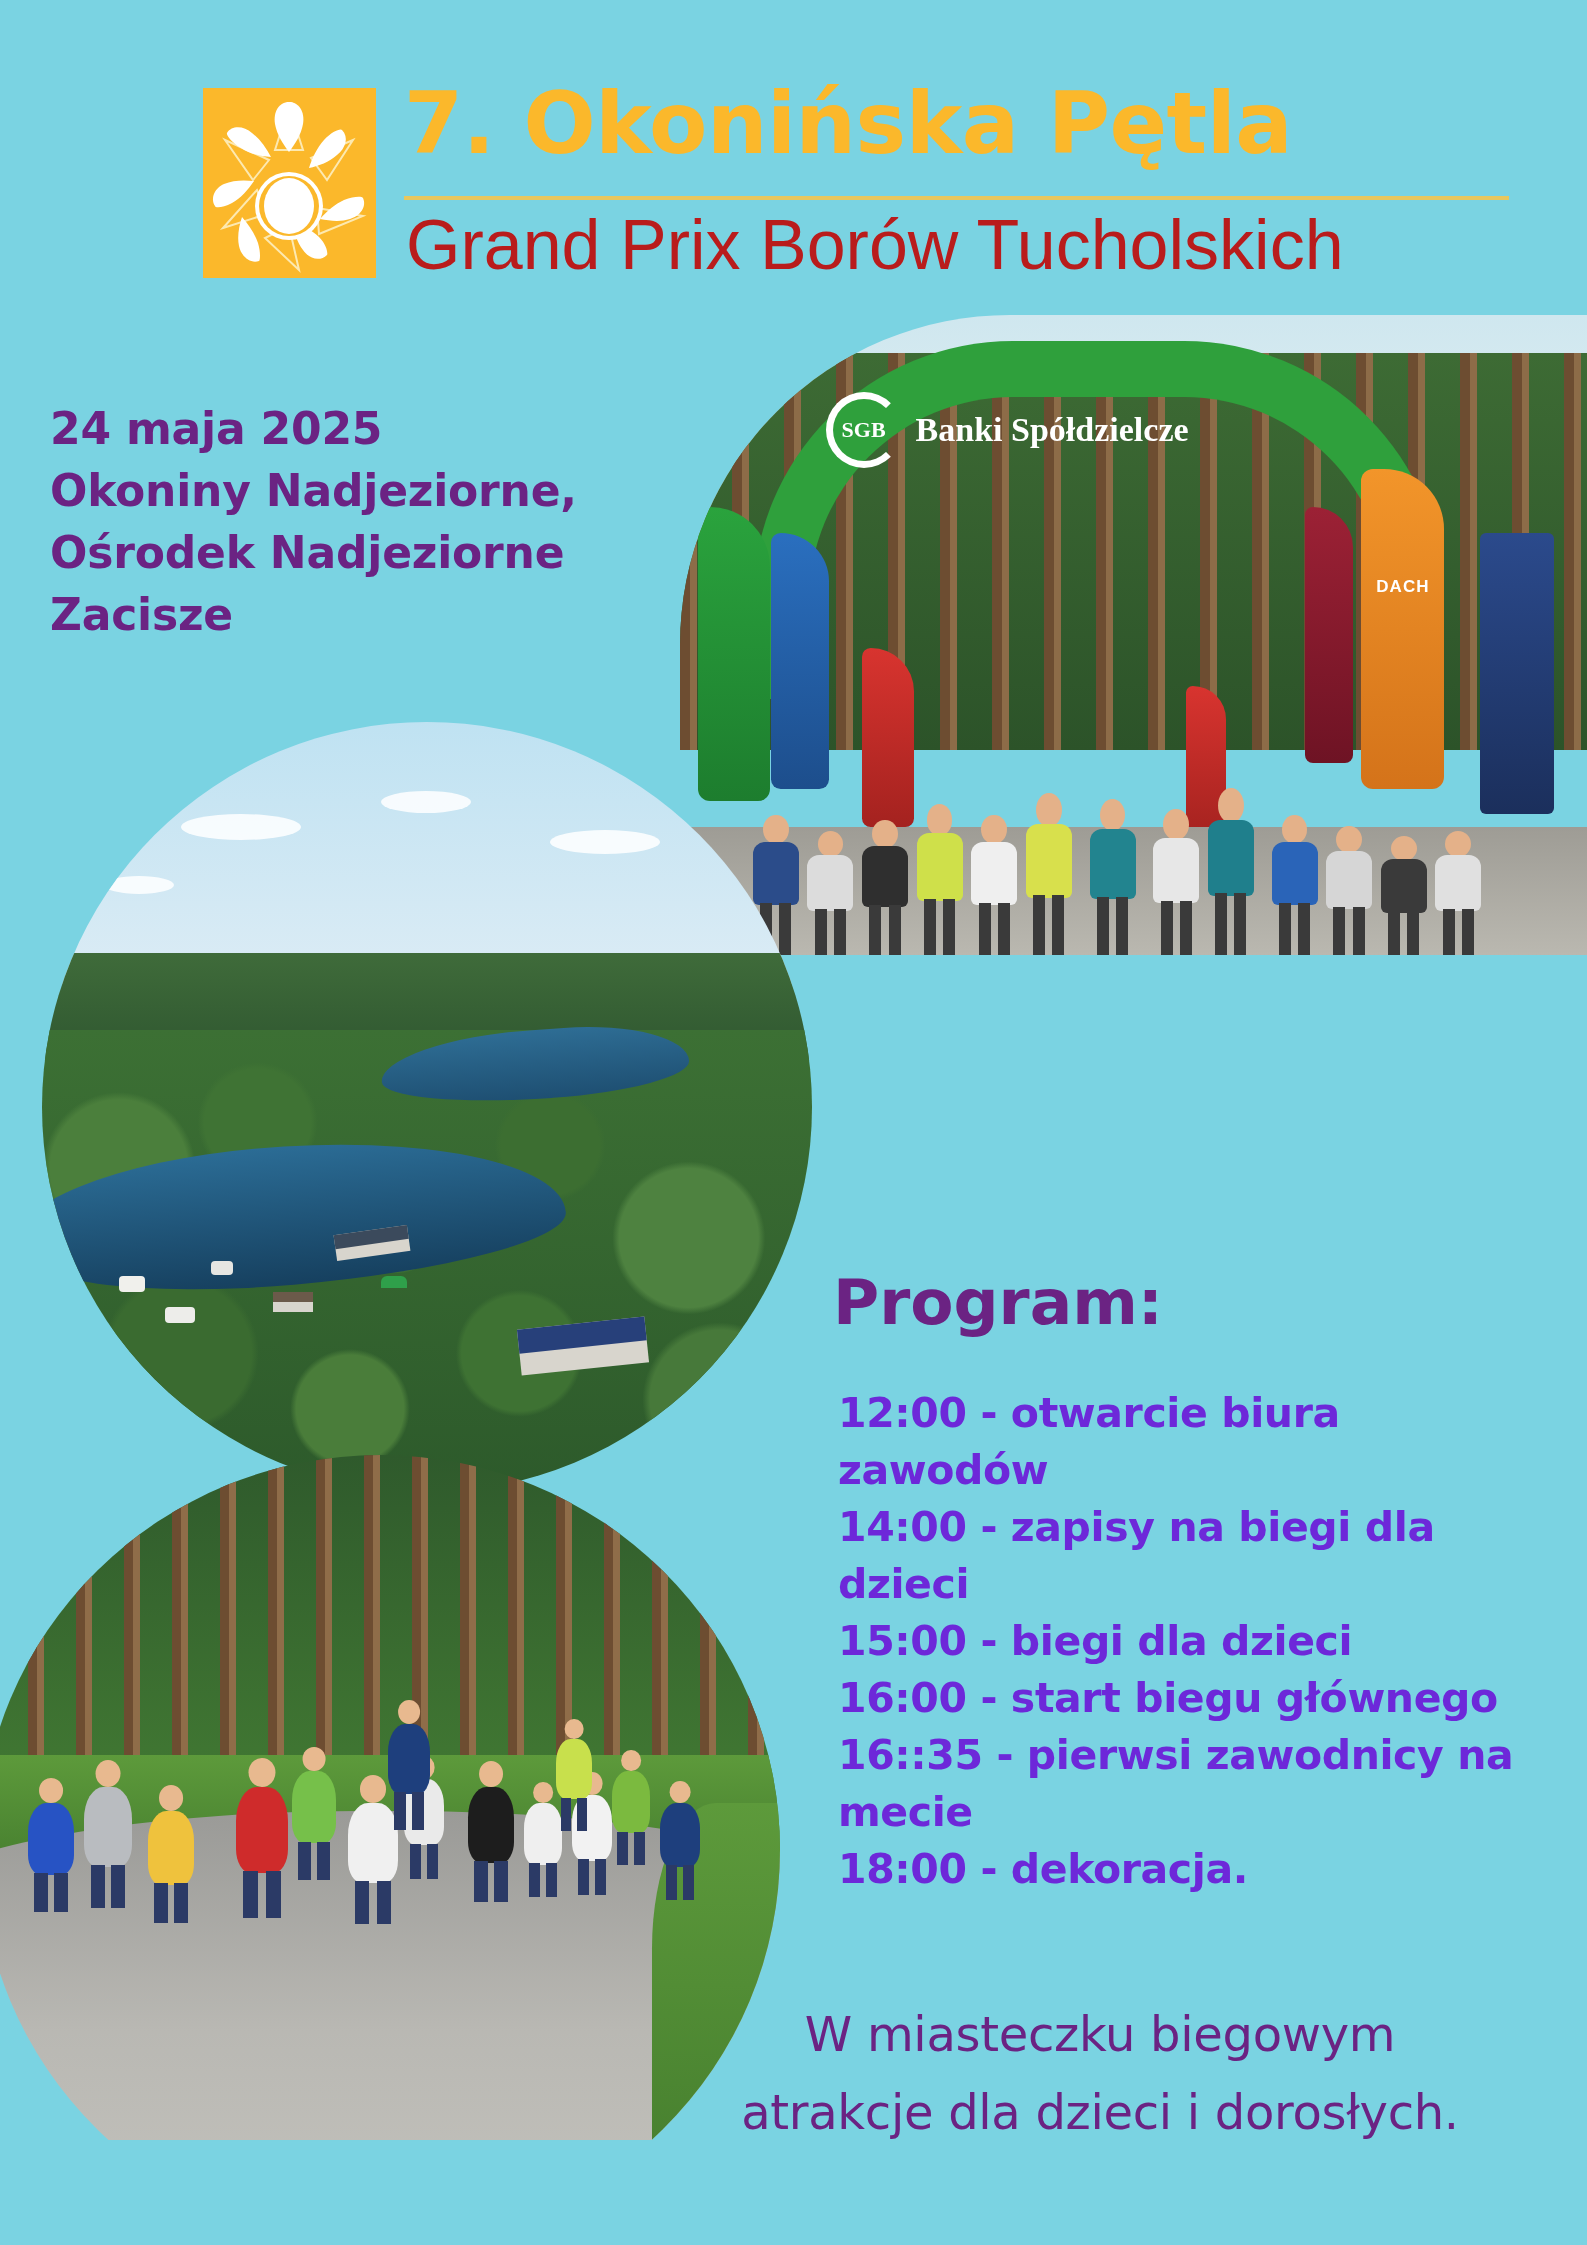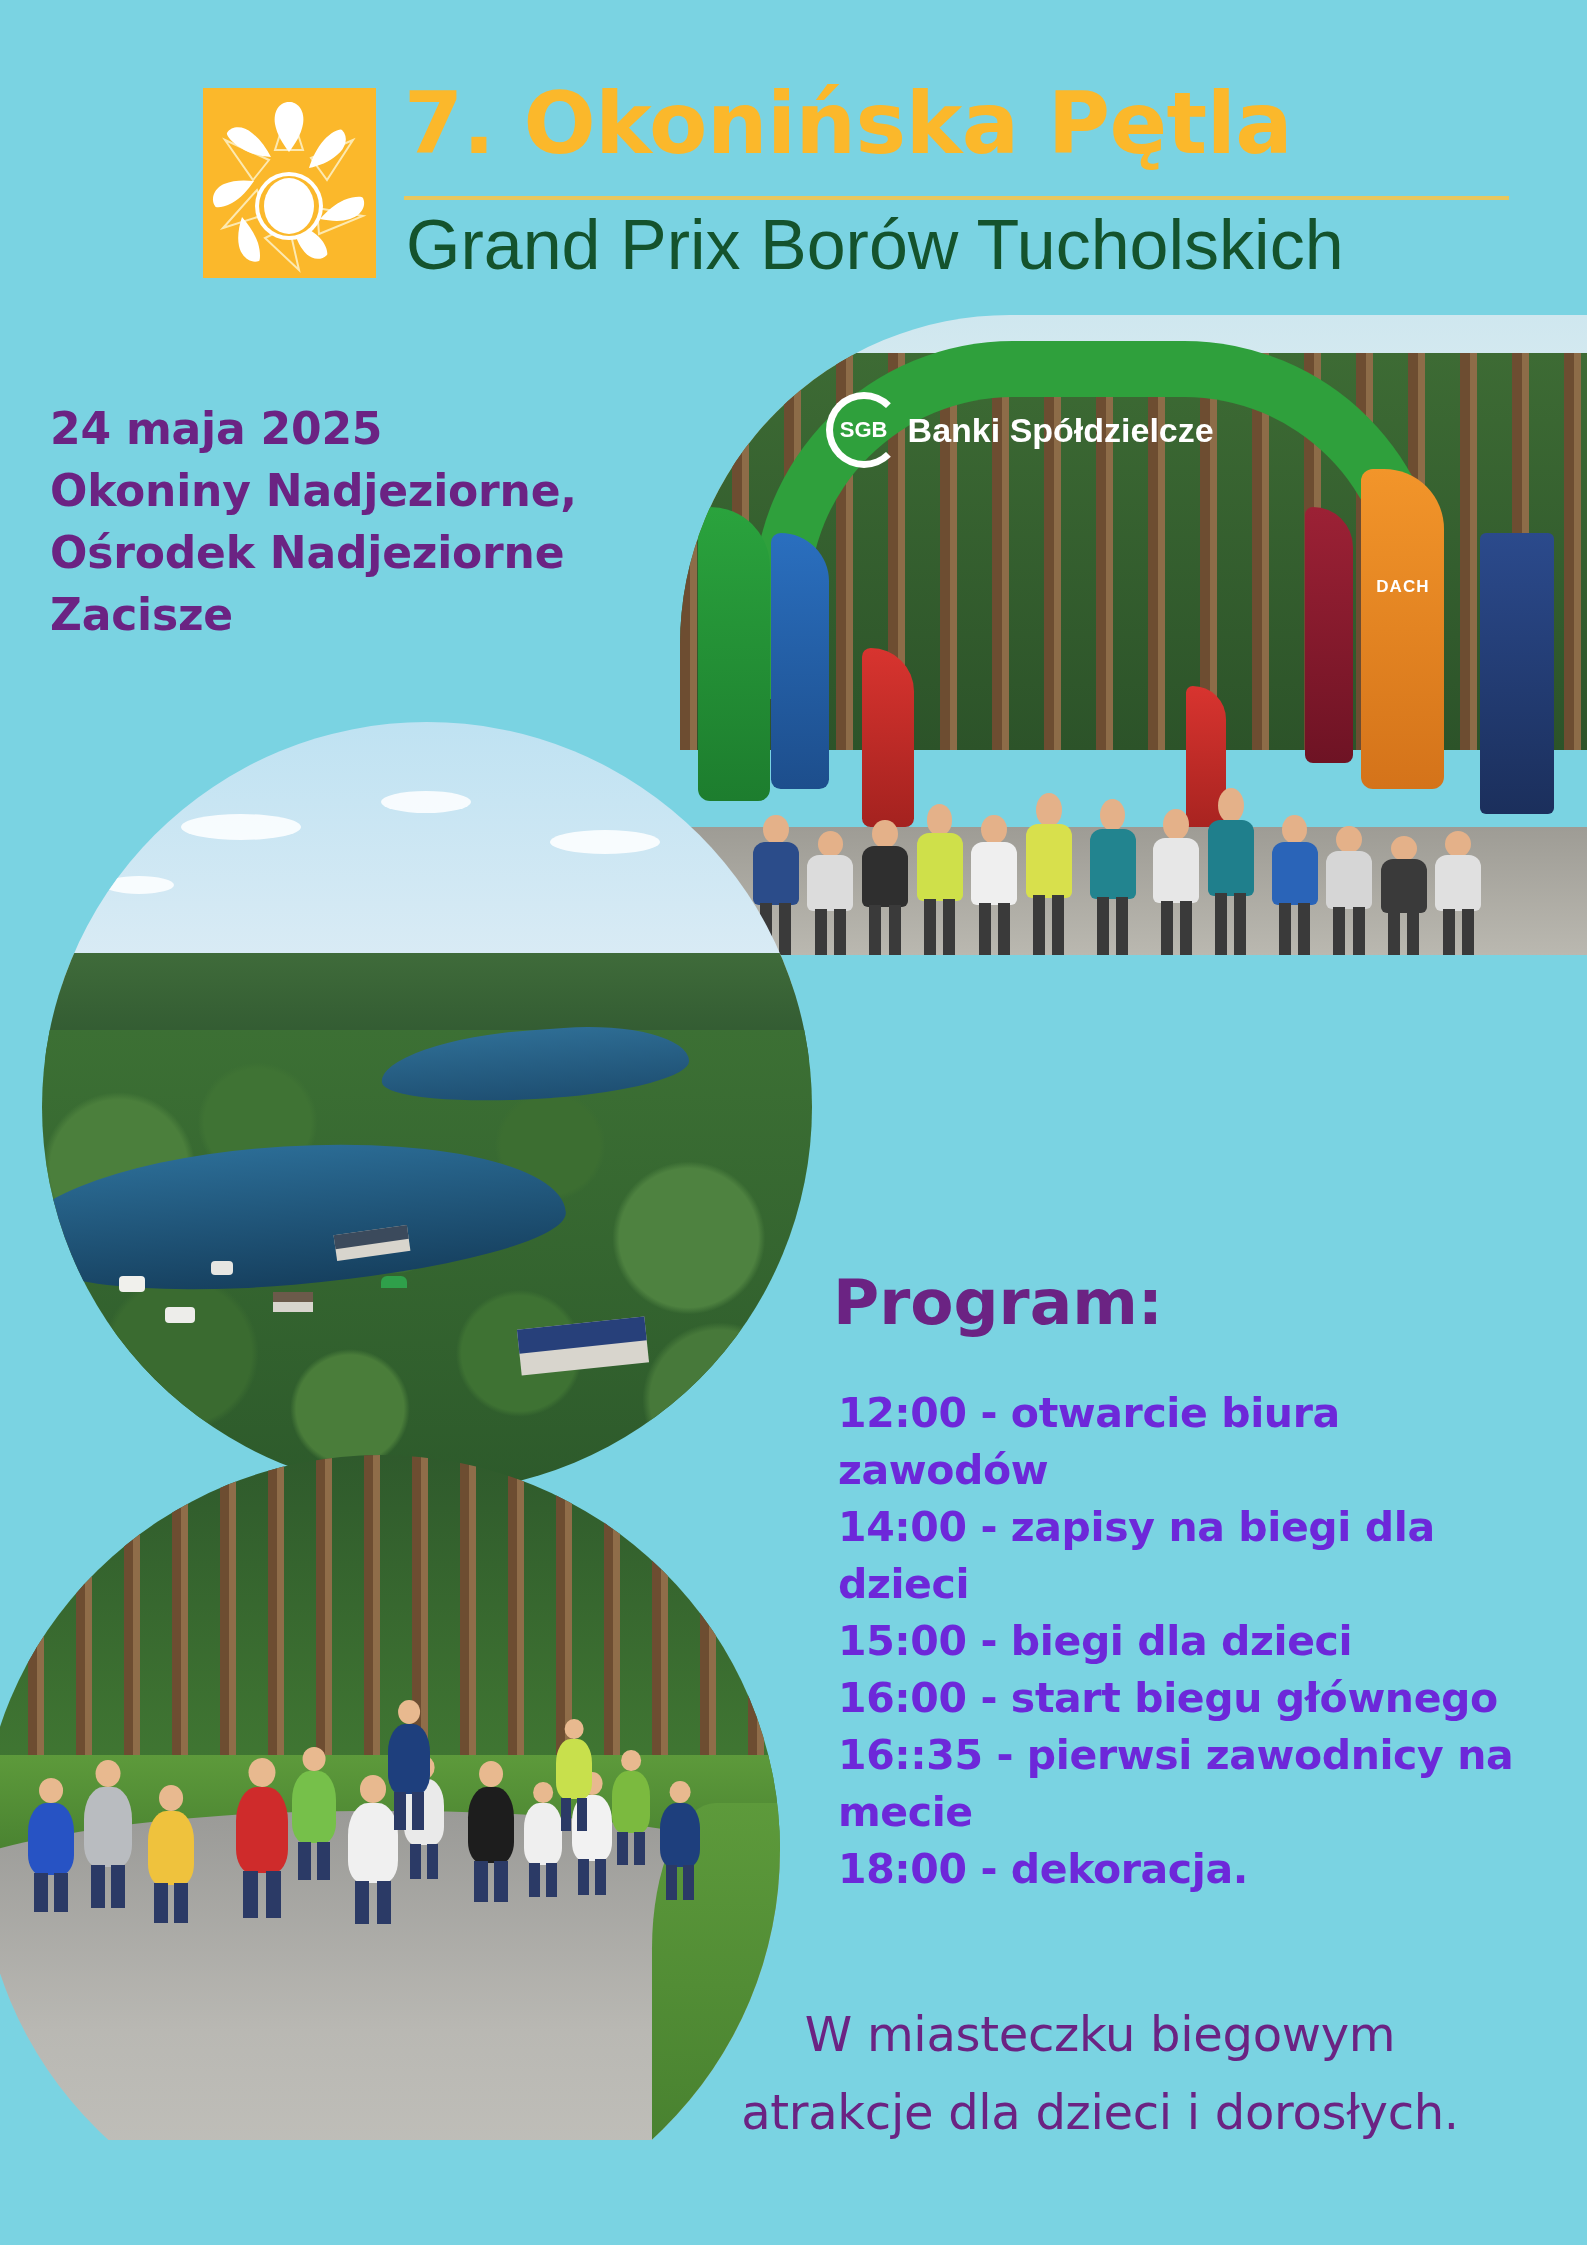--- a/index.html
+++ b/index.html
@@ -24,21 +24,21 @@
     font-size:85px;line-height:92px;font-weight:bold;color:#fbb82b;
     letter-spacing:-0.5px;white-space:nowrap;
     font-family:"DejaVu Sans", sans-serif;
   }
   .title-rule{
     position:absolute;left:0;top:118px;width:1105px;height:4px;
     background:#e8c75e;
   }
   .title-sub{
     position:absolute;left:2px;top:128px;
-    font-size:70px;line-height:78px;color:#14532d;font-weight:normal;
+    font-size:70px;line-height:78px;color:#b91c1c;font-weight:normal;
     white-space:nowrap;
     font-family:"Liberation Sans", sans-serif;
   }
 
   
   .info-block{
     position:absolute;left:50px;top:398px;width:520px;
     color:#6b2383;font-size:44px;line-height:62px;font-weight:bold;
     font-family:"DejaVu Sans", sans-serif;
     letter-spacing:-0.2px;
@@ -102,22 +102,22 @@
   .kid{position:absolute;border-radius:40% 40% 28% 28%;}
   .kid .head{position:absolute;left:50%;top:-34%;width:52%;height:34%;
       transform:translateX(-50%);background:#e8b98f;border-radius:50%;}
   .kid .legs{position:absolute;left:14%;bottom:-52%;width:72%;height:54%;
       background:linear-gradient(90deg,#2b3a66 0 40%,transparent 40% 60%,#2b3a66 60%);}
 
   .arch{position:absolute;left:8%;top:4%;width:76%;height:56%;
       border:56px solid #2fa03c;border-bottom:none;
       border-radius:260px 260px 0 0;box-sizing:border-box;}
   .arch-label{position:absolute;left:16%;top:12%;width:62%;height:12%;
-      color:#fff;font-size:34px;font-weight:bold;display:flex;align-items:center;gap:6px;
-      font-family:Liberation Sans, sans-serif;}
+      color:#fff;font-size:34px;font-weight:bold;display:flex;align-items:center;gap:14px;
+      font-family:Liberation Serif, serif;}
   .sgb-mark{width:62px;height:62px;border:7px solid #fff;border-radius:50%;
       border-right-color:transparent;display:flex;align-items:center;justify-content:center;
       font-size:22px;color:#fff;font-weight:bold;}
   .flag{position:absolute;border-radius:12px 60px 12px 12px;}
   .crowd{position:absolute;left:0;bottom:0;width:100%;height:34%;}
   .runner{position:absolute;bottom:0;width:46px;}
   .runner .t{position:absolute;bottom:44%;width:100%;height:56%;border-radius:12px 12px 6px 6px;}
   .runner .h{position:absolute;bottom:98%;left:22%;width:56%;height:26%;
       background:#e4b189;border-radius:50%;}
   .runner .l{position:absolute;bottom:0;left:16%;width:68%;height:46%;

